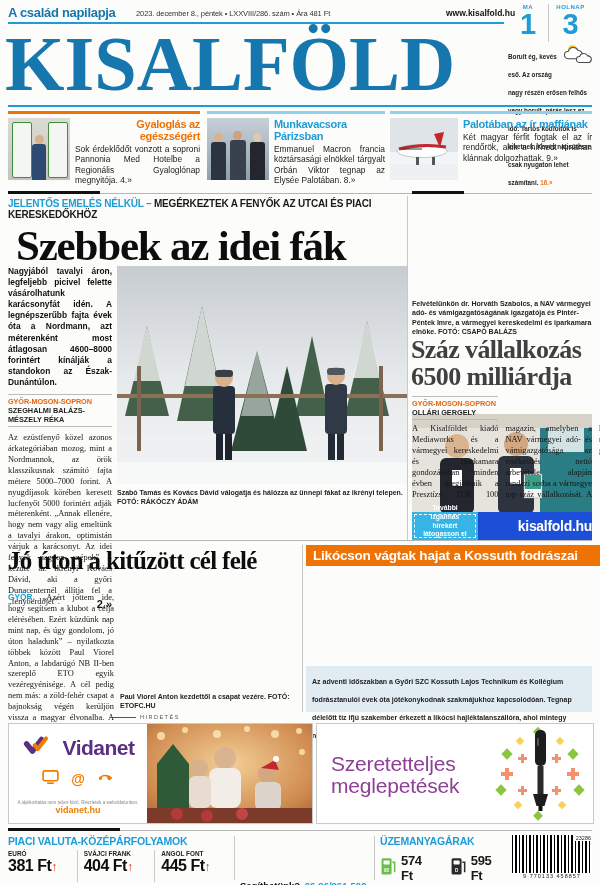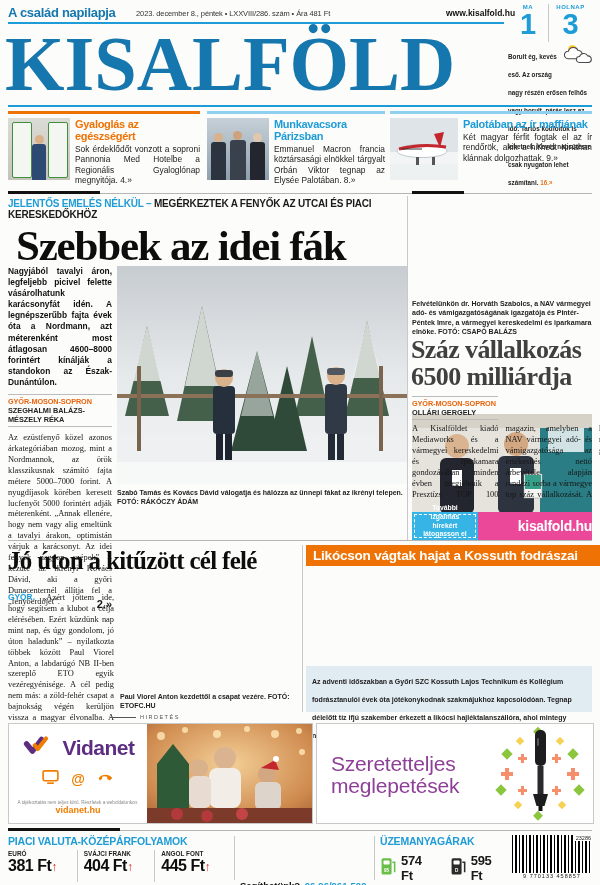--- a/index.html
+++ b/index.html
@@ -16,21 +16,21 @@
             font-size:78px;line-height:1;letter-spacing:0px;transform:scaleX(0.98);transform-origin:left;}
   .wx-label{font-size:6px;font-weight:bold;color:#1e9cd7;letter-spacing:0.5px;text-align:center;}
   .wx-temp{font-size:29px;font-weight:bold;color:#1e9cd7;text-align:center;line-height:1;}
   .wx-text{font-size:6.3px;font-weight:bold;line-height:1.3;color:#222;text-align:justify;}
   .wx-ref{color:#e87722;}
   
   .teaser{border-top:3px solid #8fd0ee;padding-top:4px;display:flex;gap:5px;}
   .teaser.orange{border-top-color:#ee7204;}
   .tz-photo{width:62px;height:62px;flex:none;position:relative;overflow:hidden;}
   .tz-title{font-size:11px;font-weight:bold;color:#1e9cd7;letter-spacing:-0.3px;line-height:1.1;}
-  .tz-title.orange{color:#ee7204;}
+  .tz-title.orange{color:#ee7204;text-align:right;}
   .tz-text{font-size:8.4px;line-height:1.22;color:#222;margin-top:2px;text-align:justify;}
   
   .thinrule{background:#b5b5b5;height:1px;}
   .thickseg{background:#111;height:3px;}
   .vline{background:#c9c9c9;width:1px;}
   
   .kicker{font-size:10px;font-weight:bold;letter-spacing:-0.2px;}
   .kicker .blue{color:#1e9cd7;}
   .headline-xl{font-size:43px;font-weight:bold;letter-spacing:-1.2px;line-height:1;color:#0d0d0d;}
   .lead{font-size:8.4px;font-weight:bold;line-height:1.32;text-align:justify;color:#111;}
@@ -40,21 +40,21 @@
   .bodytext{font-family:"Liberation Serif",serif;font-size:8.4px;line-height:1.3;text-align:justify;color:#161616;}
   .pageref{font-weight:bold;font-family:"Liberation Sans",sans-serif;font-size:11px;float:right;}
   .caption{font-size:7px;font-weight:bold;line-height:1.35;color:#222;}
   .headline-md{font-size:26px;font-weight:bold;letter-spacing:-0.6px;line-height:1.05;color:#404040;}
   .twocol{column-count:2;column-gap:7px;}
   
   .promo{display:flex;height:28px;}
   .promo-blue{background:#35b4e5;width:98px;position:relative;display:flex;align-items:center;justify-content:center;}
   .promo-blue .inner{border:1px dashed #fff;position:absolute;inset:2px;}
   .promo-blue span{font-size:6.8px;font-weight:bold;color:#fff;text-align:center;line-height:1.3;position:relative;padding:0 6px;}
-  .promo-orange{background:#ec4899;flex:1;display:flex;align-items:center;justify-content:center;
+  .promo-orange{background:#1d4ed8;flex:1;display:flex;align-items:center;justify-content:center;
                 font-size:14px;font-weight:bold;color:#fff;letter-spacing:-0.3px;padding-left:40px;}
   
   .headline-l{font-size:26px;font-weight:bold;letter-spacing:-0.7px;line-height:1.02;color:#0d0d0d;transform:scaleX(0.96);transform-origin:left;}
   .loc{color:#1e9cd7;font-weight:bold;font-family:"Liberation Sans",sans-serif;}
   .banner-orange{background:#ee7204;color:#fff;font-size:13.5px;font-weight:bold;
                  display:flex;align-items:center;padding:0 7px;letter-spacing:-0.2px;}
   .caption-box{background:#e1ebf2;padding:4px 6px;}
   .hirdetes{font-size:5.5px;color:#555;letter-spacing:1.5px;display:flex;align-items:center;gap:4px;}
   .hirdetes:before{content:"";display:block;width:26px;height:1px;background:#555;}
   

